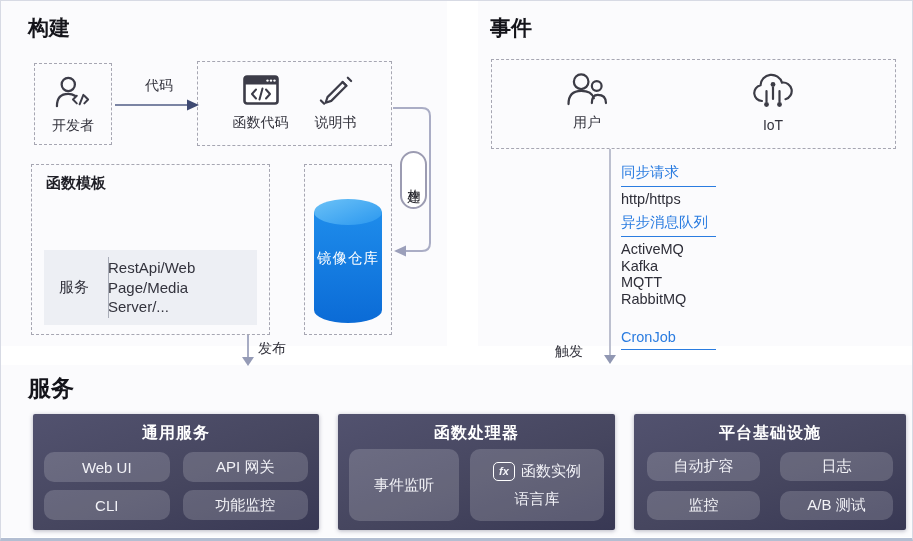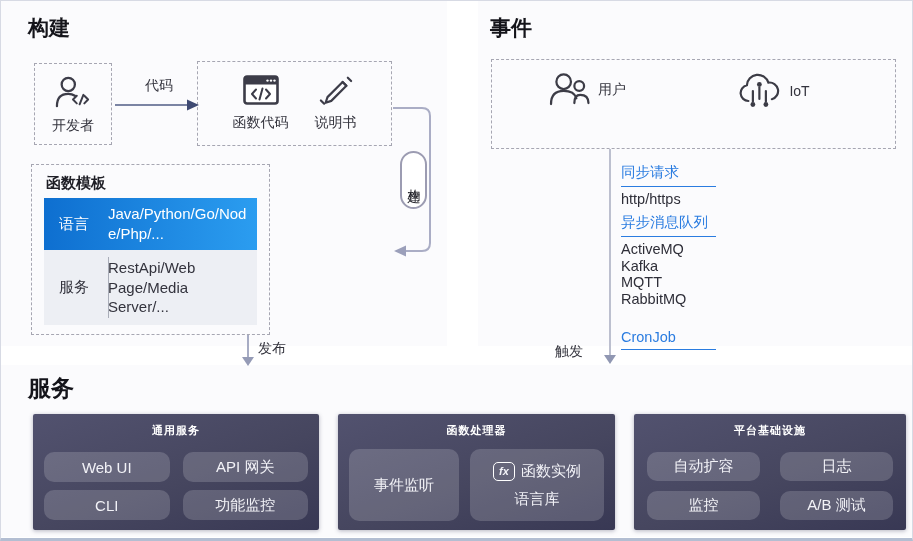--- a/index.html
+++ b/index.html
@@ -32,33 +32,33 @@
 
   
   .cyl-label{ position:absolute; left:0; top:51px; width:100%; text-align:center;
               color:#fff; font-size:14.5px; letter-spacing:1px; }
 
   
   .pill{ position:absolute; left:399px; top:150px; width:27px; height:58px; background:#fff;
          border:2px solid #9c9cb2; border-radius:14px; z-index:6;
          display:flex; align-items:center; justify-content:center; }
   .pill span{ writing-mode:vertical-rl; font-size:13px; color:#1d1d24; letter-spacing:2px; }
-  .evt-src{ position:absolute; top:12px; display:flex; flex-direction:row; align-items:center; gap:7px; transform:translateX(-50%); }
+  .evt-src{ position:absolute; top:12px; display:flex; flex-direction:column; align-items:center; gap:7px; transform:translateX(-50%); }
   .evt-group{ position:absolute; left:620px; width:120px; }
   .evt-head{ display:block; width:95px; font-size:14.5px; color:#2a7ce0; padding-bottom:4px;
              border-bottom:1px solid #2a7ce0; margin-bottom:4px; text-decoration:none; }
   .evt-item{ font-size:14.5px; color:#2e2e38; line-height:16.5px; }
 
   
   .svc-title{ font-size:23px; }
   .dpanel{ position:absolute; top:413px; height:116px; border-radius:2px;
            background:linear-gradient(160deg,#52526f 0%,#46465f 55%,#383854 100%);
            box-shadow:0 1px 4px rgba(50,50,80,.35); }
   .dtitle{ position:absolute; top:9px; left:0; width:100%; text-align:center;
-           color:#fff; font-size:11px; font-weight:bold; letter-spacing:1px; }
+           color:#fff; font-size:16px; font-weight:bold; letter-spacing:1px; }
   .dgrid{ position:absolute; display:grid; grid-template-columns:1fr 1fr; }
   .dbtn{ background:rgba(255,255,255,.17); border-radius:10px; color:#f2f2f7; font-size:15px;
          display:flex; align-items:center; justify-content:center; cursor:default; }
   .dbtn-tall{ position:absolute; }
   .fxline{ display:flex; align-items:center; gap:6px; }
   .fxbox{ display:inline-flex; align-items:center; justify-content:center; width:22px; height:19px;
           border:1.6px solid #fff; border-radius:5px; font-size:11px; font-style:italic; font-weight:bold;text-align:center; }
 
   .overlay{ position:absolute; left:0; top:0; z-index:5; pointer-events:none; }
   .icon svg{ display:block; }
@@ -112,31 +112,46 @@
             <line x1="30.5" y1="2.5" x2="34" y2="6"></line>
             <line x1="2" y1="26.5" x2="5.5" y2="30"></line>
           </svg>
         </span>
         <span class="node-label">说明书</span>
       </div>
     </div>
 
     <div class="dashed" style="left:30px; top:163px; width:239px; height:171px;">
       <div class="tpl-title">函数模板</div>
-      <div class="tpl-row tpl-row-lang">
-        <span class="tpl-label">语言</span>
-        <span class="tpl-value">Java/Python/Go/Node/Php/...</span>
-      </div>
       <div class="tpl-row tpl-row-svc">
         <span class="tpl-divider"></span>
         <span class="tpl-label">服务</span>
         <span class="tpl-value">RestApi/Web Page/Media Server/...</span>
       </div>
     </div>
 
+    <div class="dashed" style="left:303px; top:163px; width:88px; height:171px;">
+      <div style="position:absolute; left:8px; top:33px; width:70px; height:126px;">
+        <svg width="70" height="126" viewBox="0 0 70 126">
+          <defs>
+            <linearGradient id="cylBody" x1="0" y1="0" x2="0" y2="1">
+              <stop offset="0" stop-color="#1e8ceb"></stop>
+                <stop offset="1" stop-color="#0b6bd6"></stop>
+            </linearGradient>
+            <linearGradient id="cylTop" x1="0" y1="0" x2="1" y2="1">
+              <stop offset="0" stop-color="#6cc2f7"></stop>
+                <stop offset="1" stop-color="#2a97ef"></stop>
+            </linearGradient>
+          </defs>
+          <path d="M1,14 v98 a34,13 0 0 0 68,0 v-98 z" fill="url(#cylBody)"></path>
+          <ellipse cx="35" cy="14" rx="34" ry="13" fill="url(#cylTop)"></ellipse>
+        </svg>
+        <div class="cyl-label">镜像仓库</div>
+      </div>
+    </div>
 
     <div class="flow-label" style="left:257px; top:339px;">发布</div>
   </div>
 
   <div class="panel p-events">
     <div class="sec-title" style="left:12px; top:13px;">事件</div>
   </div>
 
   <div class="dashed" style="left:490px; top:58px; width:405px; height:90px;">
     <div class="evt-src" style="left:95px;">

